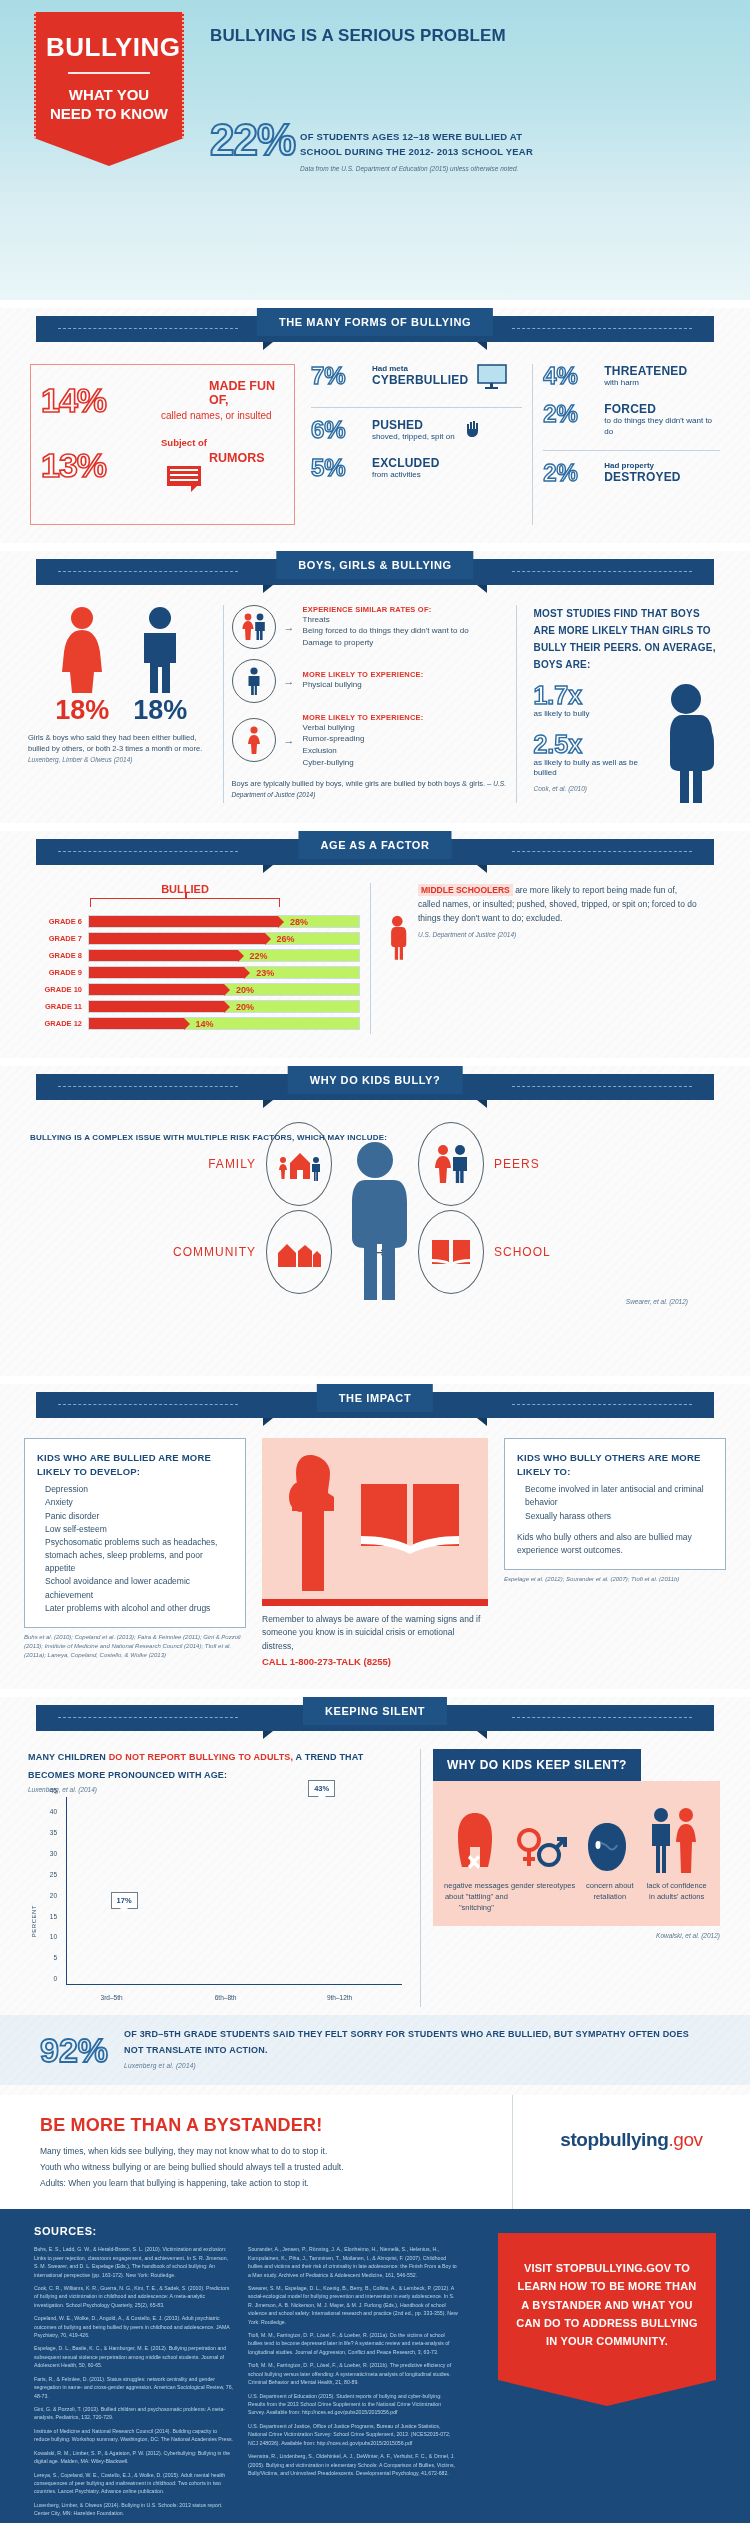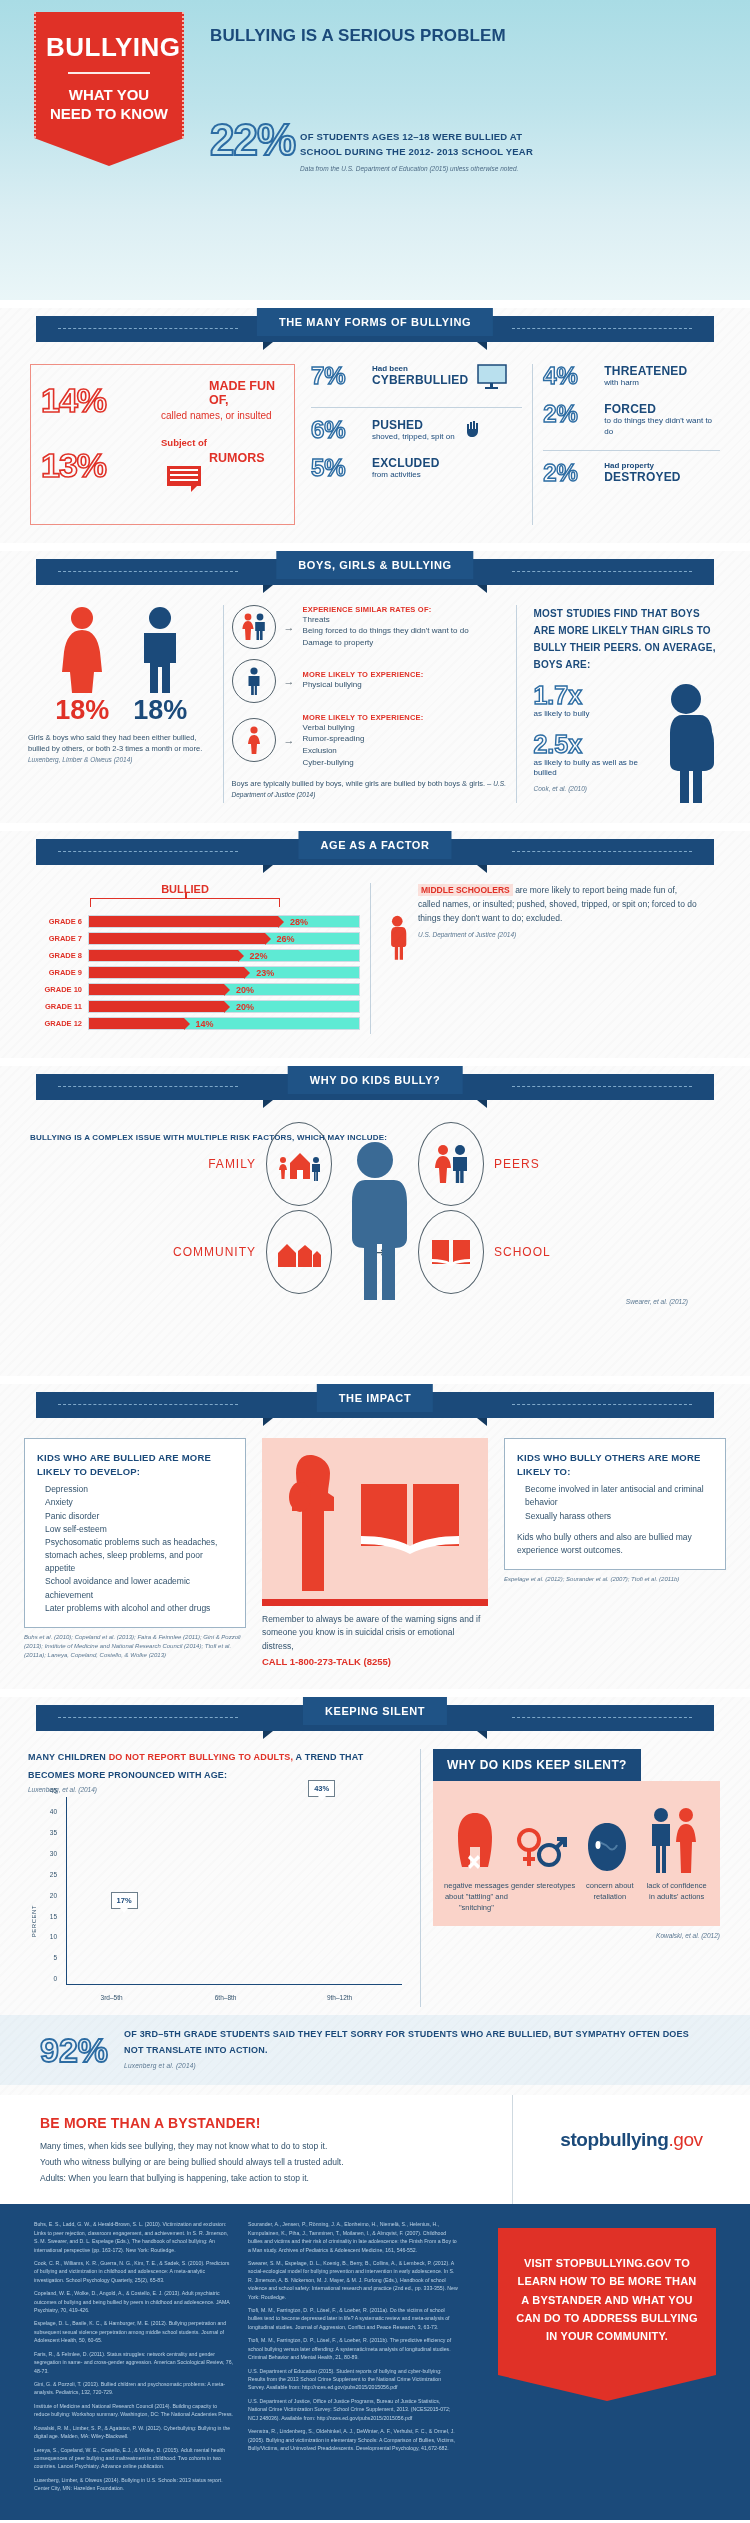--- a/index.html
+++ b/index.html
@@ -129,21 +129,21 @@
   .xlab { font-size:8px; color:#1b4a7a; line-height:1.35; margin-top:1px; }
 
   
   .age-wrap { display:flex; padding:12px 30px 14px; gap:10px; }
   .age-left { width:330px; }
   .bullied-lbl { font-size:11px; font-weight:bold; color:#e03127; text-align:center; width:190px; margin-left:60px; }
   .bracket { width:190px; height:9px; border:1.5px solid #e03127; border-bottom:none; margin:3px 0 8px 60px; position:relative; }
   .bracket::after{content:"";position:absolute;left:50%;top:-7px;width:1.5px;height:7px;background:#e03127;}
   .bar-row { display:flex; align-items:center; margin-bottom:4px; }
   .bar-lbl { width:58px; font-size:7.5px; font-weight:bold; color:#e03127; text-align:right; padding-right:6px; }
-  .bar-track { flex:1; height:13px; border:1px solid #cfdbe4; background:#5eead4; position:relative; }
+  .bar-track { flex:1; height:13px; border:1px solid #cfdbe4; background:#bef264; position:relative; }
   .bar-fill { height:100%; background:#e03127; position:relative; }
   .bar-fill::after{
     content:""; position:absolute; right:-6px; top:0;
     border-top:6.5px solid transparent; border-bottom:6.5px solid transparent;
     border-left:6px solid #e03127;
   }
   .bar-val { position:absolute; top:0; font-size:9px; font-weight:bold; color:#e03127; line-height:13px; }
   .age-right { width:330px; padding-left:16px; border-left:1px solid #c3d2de; display:flex; gap:8px; align-items:flex-start; }
   .ms-hl { background:#fbe0db; color:#e03127; font-weight:bold; font-size:8.5px; padding:1px 3px; }
   .ar-txt { font-size:8.5px; color:#33536d; line-height:1.65; }
@@ -200,21 +200,21 @@
 
   
   .band92 { background:#eaf2f7; padding:12px 40px; display:flex; align-items:center; gap:16px; }
   .n92 { font-size:34px; font-weight:bold; color:transparent; -webkit-text-stroke:1.8px #2c6ca3; line-height:1; }
   .t92 { font-size:9px; font-weight:bold; color:#1b4a7a; line-height:1.7; letter-spacing:.2px; }
   .t92 i { font-weight:normal; font-size:6.5px; color:#5a7791; }
 
   
   .bystander { display:flex; background:#fff; }
   .by-left { flex:1; padding:20px 24px 18px 40px; }
-  .by-h { font-size:14px; font-weight:bold; color:#e03127; letter-spacing:.2px; }
+  .by-h { font-size:18px; font-weight:bold; color:#e03127; letter-spacing:.2px; }
   .by-p { font-size:8.5px; color:#33536d; line-height:1.85; margin-top:8px; }
   .by-right { width:238px; border-left:1px solid #cfd9e0; padding:34px 18px; text-align:center; }
   .logo { font-size:19px; color:#1b4a7a; letter-spacing:-.4px; }
   .logo b { font-weight:bold; }
   .logo .gov { color:#e03127; font-weight:normal; }
 
   
   .sources { background:#1b4a7a; color:#cfe0ee; padding:16px 34px 22px; position:relative; }
   .sources h5 { font-size:11px; font-weight:bold; color:#fff; letter-spacing:.6px; margin-bottom:8px; }
   .src-cols { display:flex; gap:14px; }
@@ -295,21 +295,21 @@
                 </svg>
             </span>
           </div>
         </div>
       </div>
 
       <div class="forms-mid">
         <div class="stat-row">
           <div class="blue-out">7%</div>
           <div class="sr-txt">
-            <div class="s">Had been</div>
+            <div class="s">Had meta</div>
             <div class="big">CYBERBULLIED</div>
           </div>
           <span>
             <svg width="30" height="26" viewBox="0 0 30 26">
                 <rect x="1" y="1" width="28" height="18" fill="#b9e0ee" stroke="#1b4a7a" stroke-width="1.5"></rect>
                 <rect x="13" y="19" width="3" height="4" fill="#1b4a7a"></rect>
                 <rect x="8" y="23" width="13" height="2" fill="#1b4a7a"></rect>
               </svg>
           </span>
         </div>
@@ -785,20 +785,21 @@
         </div>
     </div>
     <div class="by-right">
       <div class="logo">
         <b>stopbullying</b><span class="gov">.gov</span>
       </div>
     </div>
   </div>
 
   <div class="sources">
+    <h5>SOURCES:</h5>
     <div class="src-cols">
       <div class="src-col" style="max-width:200px" id="src-col-1">
           <p>Buhs, E. S., Ladd, G. W., &amp; Herald-Brown, S. L. (2010). Victimization and exclusion: Links to peer rejection, classroom engagement, and achievement. In S. R. Jimerson, S. M. Swearer, and D. L. Espelage (Eds.), The handbook of school bullying: An international perspective (pp. 163-172). New York: Routledge.</p>
           <p>Cook, C. R., Williams, K. R., Guerra, N. G., Kim, T. E., &amp; Sadek, S. (2010). Predictors of bullying and victimization in childhood and adolescence: A meta-analytic investigation. School Psychology Quarterly, 25(2), 65-83.</p>
           <p>Copeland, W. E., Wolke, D., Angold, A., &amp; Costello, E. J. (2013). Adult psychiatric outcomes of bullying and being bullied by peers in childhood and adolescence. JAMA Psychiatry, 70, 419-426.</p>
           <p>Espelage, D. L., Basile, K. C., &amp; Hamburger, M. E. (2012). Bullying perpetration and subsequent sexual violence perpetration among middle school students. Journal of Adolescent Health, 50, 60-65.</p>
           <p>Faris, R., &amp; Felmlee, D. (2011). Status struggles: network centrality and gender segregation in same- and cross-gender aggression. American Sociological Review, 76, 48-73.</p>
           <p>Gini, G. &amp; Pozzoli, T. (2013). Bullied children and psychosomatic problems: A meta-analysis. Pediatrics, 132, 720-729.</p>
           <p>Institute of Medicine and National Research Council (2014). Building capacity to reduce bullying: Workshop summary. Washington, DC: The National Academies Press.</p>
           <p>Kowalski, R. M., Limber, S. P., &amp; Agatston, P. W. (2012). Cyberbullying: Bullying in the digital age. Malden, MA: Wiley-Blackwell.</p>

